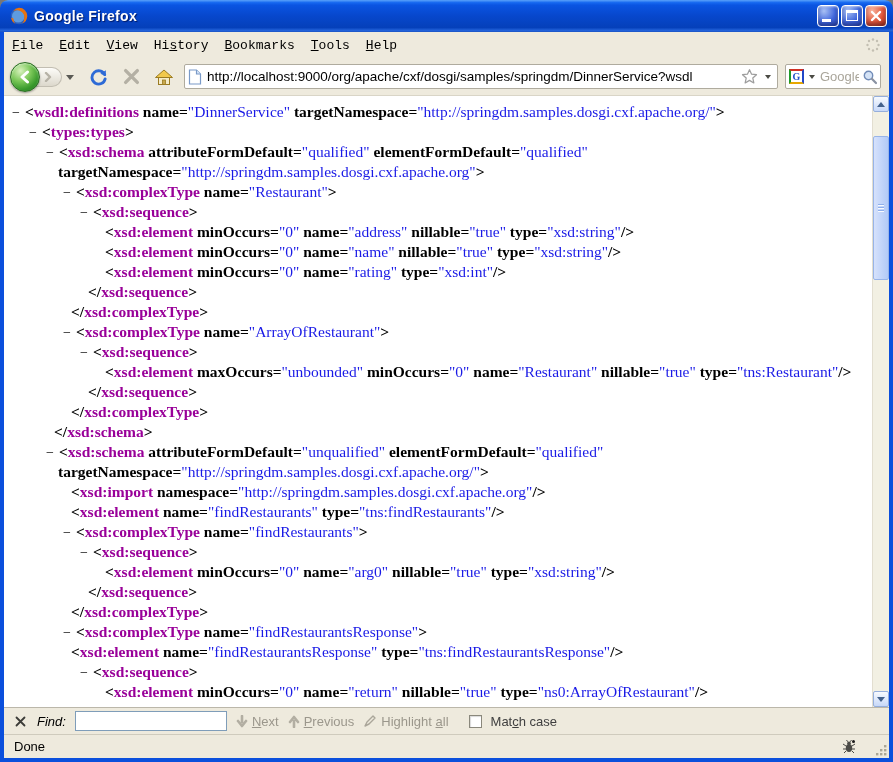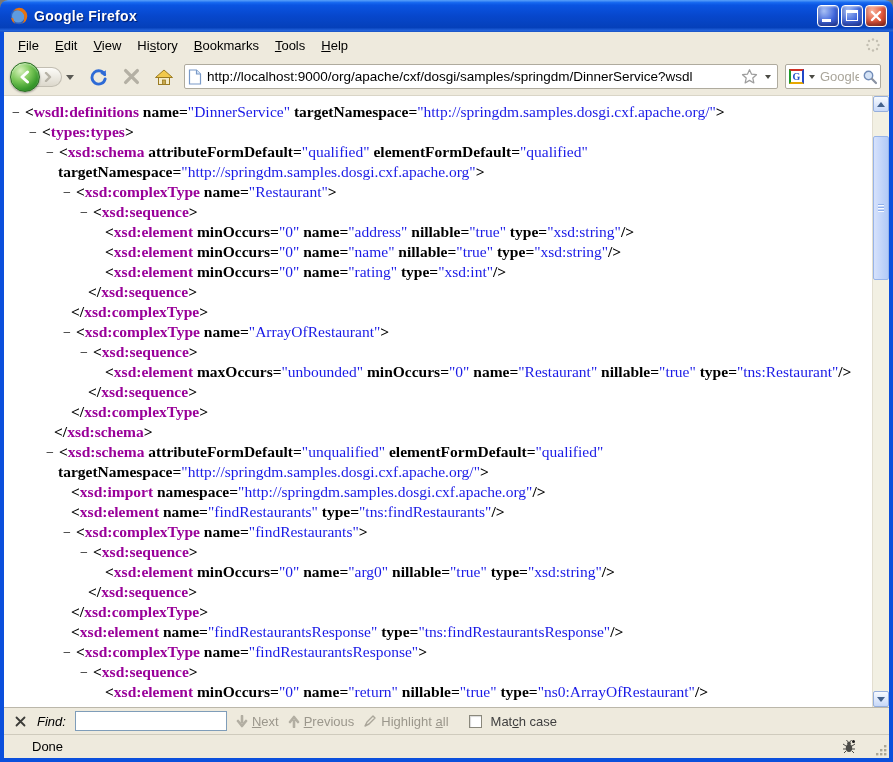--- a/index.html
+++ b/index.html
@@ -26,22 +26,22 @@
   .wbtn .g-max { position:absolute; left:4px; top:4px; width:12px; height:11px;
     border:1px solid #fff; border-top:3px solid #fff; }
   .wbtn svg { position:absolute; left:3px; top:3px; }
 
   
   .chrome { position:absolute; top:32px; left:0; right:0; bottom:0;
     background:#0B4FDC; padding:0 4px 4px 4px; }
   .chrome-inner { height:100%; display:flex; flex-direction:column; background:#EEEADD; }
 
   
-  .menubar { height:26px; display:flex; align-items:center; padding-left:6px; position:relative;
-    background:#EEEADD; }
+  .menubar { height:26px; display:flex; align-items:center; position:relative;
+    background:#EEEADD;font-family:Liberation Mono, monospace; }
   .menu-item { padding:4px 8px; cursor:default; }
   .throbber { position:absolute; right:8px; top:5px; width:16px; height:16px; }
   .accel { text-decoration:underline; }
 
   
   .navbar { height:38px; display:flex; align-items:center; padding:0 8px 0 6px; gap:7px;
     background:#EEEADD; border-bottom:1px solid #D9D5C7; }
   .bf-group { position:relative; width:68px; height:32px; flex:none; }
   .fwd-pill { position:absolute; left:25px; top:6px; width:27px; height:20px;
     border:1px solid #C2BEB2; border-left:none; border-radius:0 10px 10px 0;
@@ -103,21 +103,21 @@
   .find-input { width:152px; height:20px; border:1px solid #7F9DB9; background:#fff; outline:none;
     font:13px "Liberation Sans",sans-serif; padding:0 3px; }
   .fb-btn { display:flex; align-items:center; gap:4px; color:#9B978C; }
   .fb-spacer { width:2px; }
   .checkbox { width:13px; height:13px; background:#fff; border:1px solid #8A887C;
     box-shadow:inset 1px 1px 1px rgba(0,0,0,.15); flex:none; }
   .match-label { color:#404040; }
 
   
   .statusbar { height:24px; background:#EEEADD; border-top:1px solid #CFCBBD;
-    display:flex; align-items:center; padding:0 4px 0 28px; gap:8px; position:relative; }
+    display:flex; align-items:center; padding:0 4px 0 10px; gap:8px; position:relative; }
   .status-text { flex:1; }
   .grip { position:absolute; right:1px; bottom:1px; width:15px; height:15px; }
 </style>
 </head>
 <body>
 
 <div class="window">
 
   <div class="titlebar">
     <svg class="fficon" viewBox="0 0 16 16">
@@ -247,22 +247,22 @@
             <div class="xline" style="padding-left: 50px;"><span class="pu">&lt;/</span><span class="tg">xsd:schema</span><span class="pu">&gt;</span></div>
             <div class="xline" style="padding-left: 42px;"><span class="minus">−</span><span class="pu">&lt;</span><span class="tg">xsd:schema</span><span class="an"> attributeFormDefault</span><span class="pu">=</span><span class="av">"unqualified"</span><span class="an"> elementFormDefault</span><span class="pu">=</span><span class="av">"qualified"</span></div>
             <div class="xline" style="padding-left: 54px;"><span class="an">targetNamespace</span><span class="pu">=</span><span class="av">"http://springdm.samples.dosgi.cxf.apache.org/"</span><span class="pu">&gt;</span></div>
             <div class="xline" style="padding-left: 67px;"><span class="pu">&lt;</span><span class="tg">xsd:import</span><span class="an"> namespace</span><span class="pu">=</span><span class="av">"http://springdm.samples.dosgi.cxf.apache.org"</span><span class="pu">/&gt;</span></div>
             <div class="xline" style="padding-left: 67px;"><span class="pu">&lt;</span><span class="tg">xsd:element</span><span class="an"> name</span><span class="pu">=</span><span class="av">"findRestaurants"</span><span class="an"> type</span><span class="pu">=</span><span class="av">"tns:findRestaurants"</span><span class="pu">/&gt;</span></div>
             <div class="xline" style="padding-left: 59px;"><span class="minus">−</span><span class="pu">&lt;</span><span class="tg">xsd:complexType</span><span class="an"> name</span><span class="pu">=</span><span class="av">"findRestaurants"</span><span class="pu">&gt;</span></div>
             <div class="xline" style="padding-left: 76px;"><span class="minus">−</span><span class="pu">&lt;</span><span class="tg">xsd:sequence</span><span class="pu">&gt;</span></div>
             <div class="xline" style="padding-left: 101px;"><span class="pu">&lt;</span><span class="tg">xsd:element</span><span class="an"> minOccurs</span><span class="pu">=</span><span class="av">"0"</span><span class="an"> name</span><span class="pu">=</span><span class="av">"arg0"</span><span class="an"> nillable</span><span class="pu">=</span><span class="av">"true"</span><span class="an"> type</span><span class="pu">=</span><span class="av">"xsd:string"</span><span class="pu">/&gt;</span></div>
             <div class="xline" style="padding-left: 84px;"><span class="pu">&lt;/</span><span class="tg">xsd:sequence</span><span class="pu">&gt;</span></div>
             <div class="xline" style="padding-left: 67px;"><span class="pu">&lt;/</span><span class="tg">xsd:complexType</span><span class="pu">&gt;</span></div>
+            <div class="xline" style="padding-left: 59px;"><span class="minus">−</span><span class="pu">&lt;</span><span class="tg">xsd:complexType</span><span class="an"> name</span><span class="pu">=</span><span class="av">"findRestaurantsResponse"</span><span class="pu">&gt;</span></div>
             <div class="xline" style="padding-left: 67px;"><span class="pu">&lt;</span><span class="tg">xsd:element</span><span class="an"> name</span><span class="pu">=</span><span class="av">"findRestaurantsResponse"</span><span class="an"> type</span><span class="pu">=</span><span class="av">"tns:findRestaurantsResponse"</span><span class="pu">/&gt;</span></div>
-            <div class="xline" style="padding-left: 59px;"><span class="minus">−</span><span class="pu">&lt;</span><span class="tg">xsd:complexType</span><span class="an"> name</span><span class="pu">=</span><span class="av">"findRestaurantsResponse"</span><span class="pu">&gt;</span></div>
             <div class="xline" style="padding-left: 76px;"><span class="minus">−</span><span class="pu">&lt;</span><span class="tg">xsd:sequence</span><span class="pu">&gt;</span></div>
             <div class="xline" style="padding-left: 101px;"><span class="pu">&lt;</span><span class="tg">xsd:element</span><span class="an"> minOccurs</span><span class="pu">=</span><span class="av">"0"</span><span class="an"> name</span><span class="pu">=</span><span class="av">"return"</span><span class="an"> nillable</span><span class="pu">=</span><span class="av">"true"</span><span class="an"> type</span><span class="pu">=</span><span class="av">"ns0:ArrayOfRestaurant"</span><span class="pu">/&gt;</span></div>
           </div>
         <div class="scrollbar">
           <div class="sb-btn">
               <div class="tri-up"></div>
             </div>
           <div class="sb-thumb"></div>
           <div class="sb-btn down">
               <div class="tri-down"></div>

